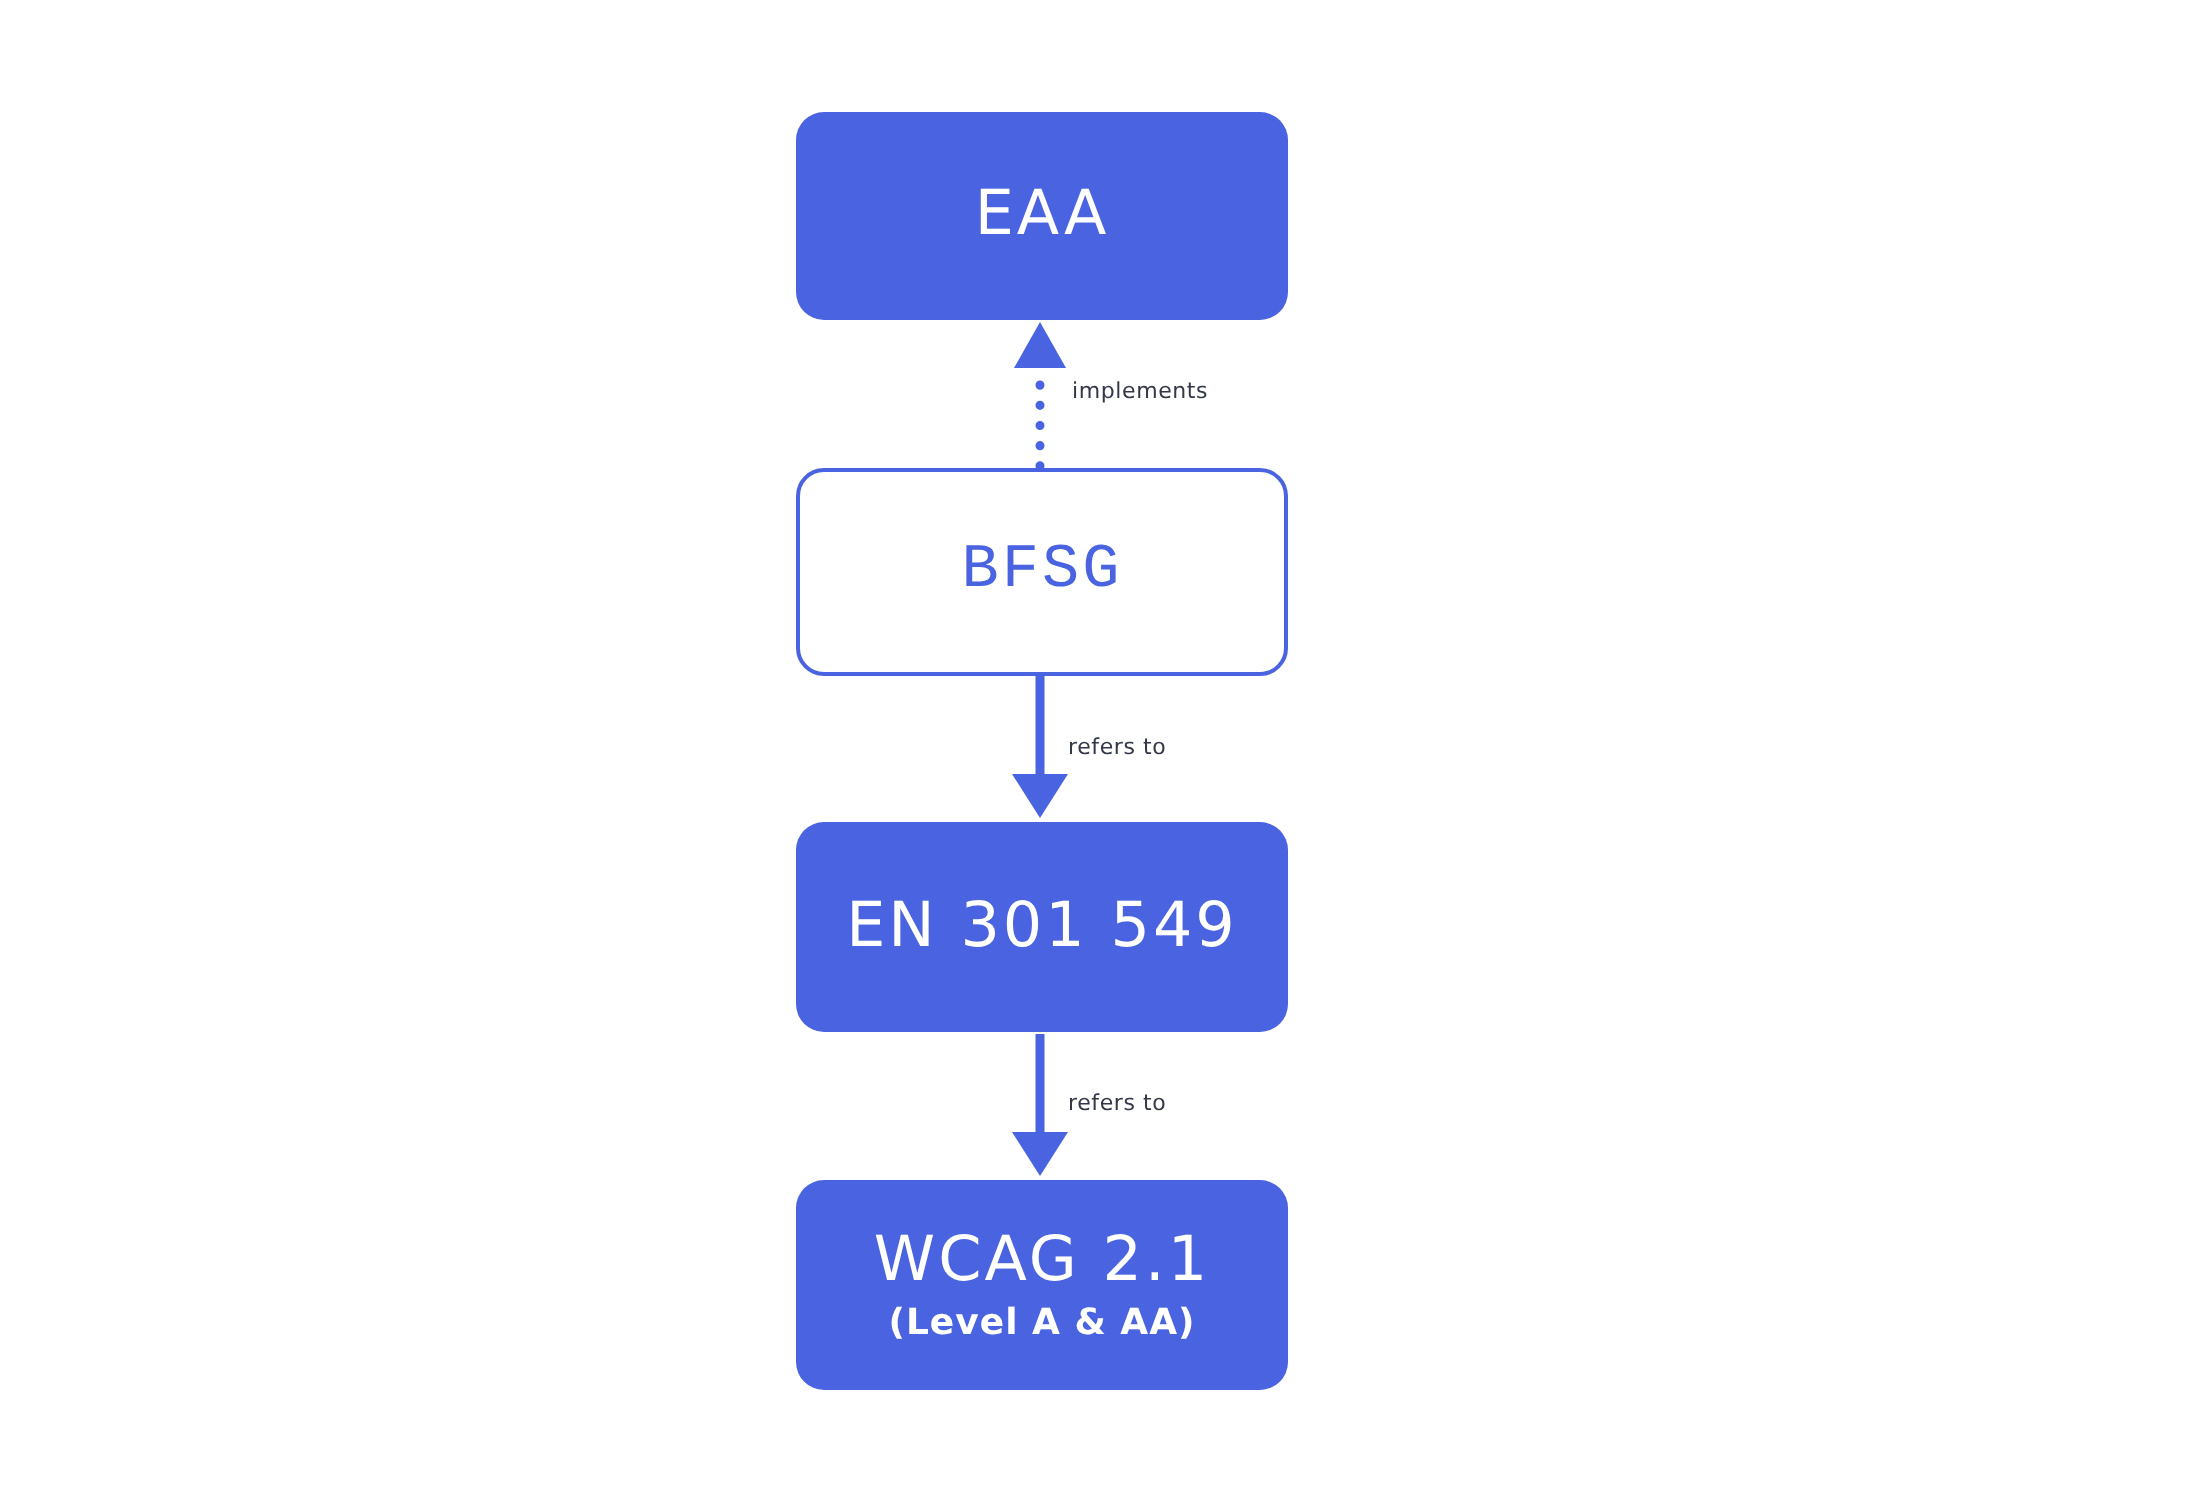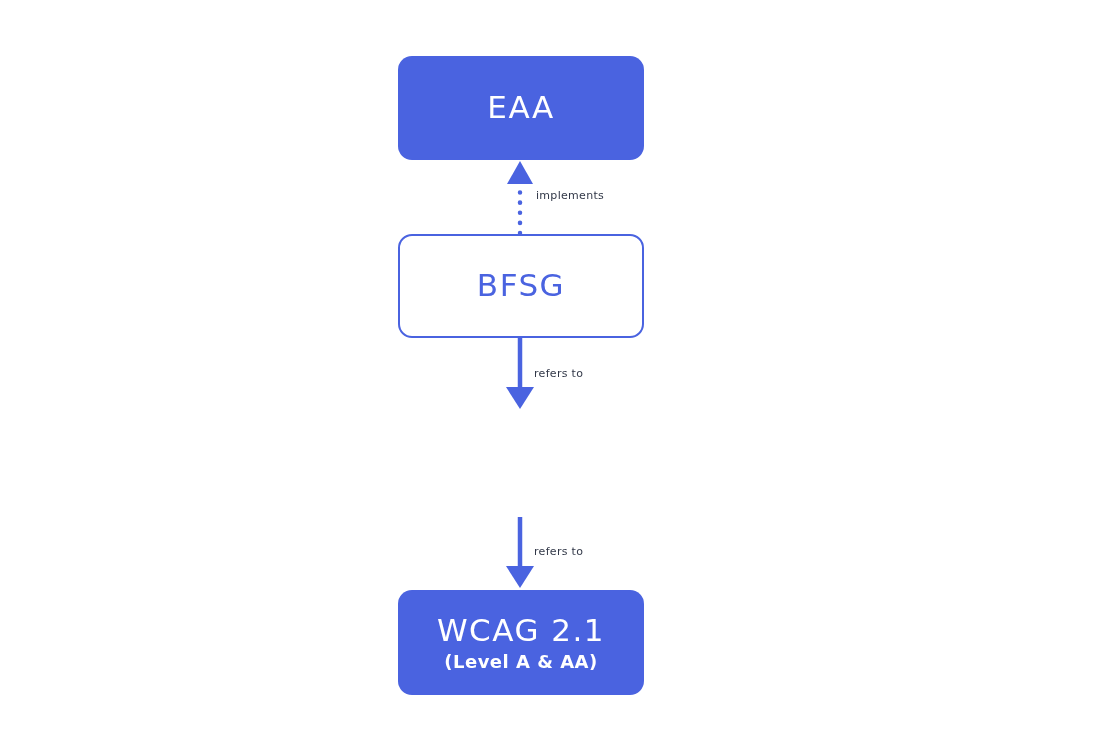--- a/index.html
+++ b/index.html
@@ -24,20 +24,21 @@
     text-align: center;
   }
   .node-filled {
     background: #4a63e0;
     color: #ffffff;
   }
   .node-outlined {
     background: #ffffff;
     border: 2px solid #4a63e0;
     color: #4a63e0;
+    font-family: Liberation Mono, monospace;
   }
   .node-label {
     font-size: 31px;
     font-weight: 400;
     letter-spacing: 1.5px;
     line-height: 1.15;
   }
   .node-sublabel {
     font-size: 18px;
     font-weight: 700;
@@ -84,20 +85,23 @@
   </svg>
 
   <div class="node node-filled" style="top:56px; height:104px;">
     <div class="node-label">EAA</div>
   </div>
 
   <div class="node node-outlined" style="top:234px; height:104px;">
     <div class="node-label">BFSG</div>
   </div>
 
+  <div class="node node-filled" style="top:411px; height:105px;">
+    <div class="node-label">EN 301 549</div>
+  </div>
 
   <div class="node node-filled" style="top:590px; height:105px;">
     <div class="node-label">WCAG 2.1</div>
     <div class="node-sublabel">(Level A &amp; AA)</div>
   </div>
 
   <div class="edge-label" style="left:536px; top:189px;">implements</div>
 
   <div class="edge-label" style="left:534px; top:367px;">refers to</div>
 

